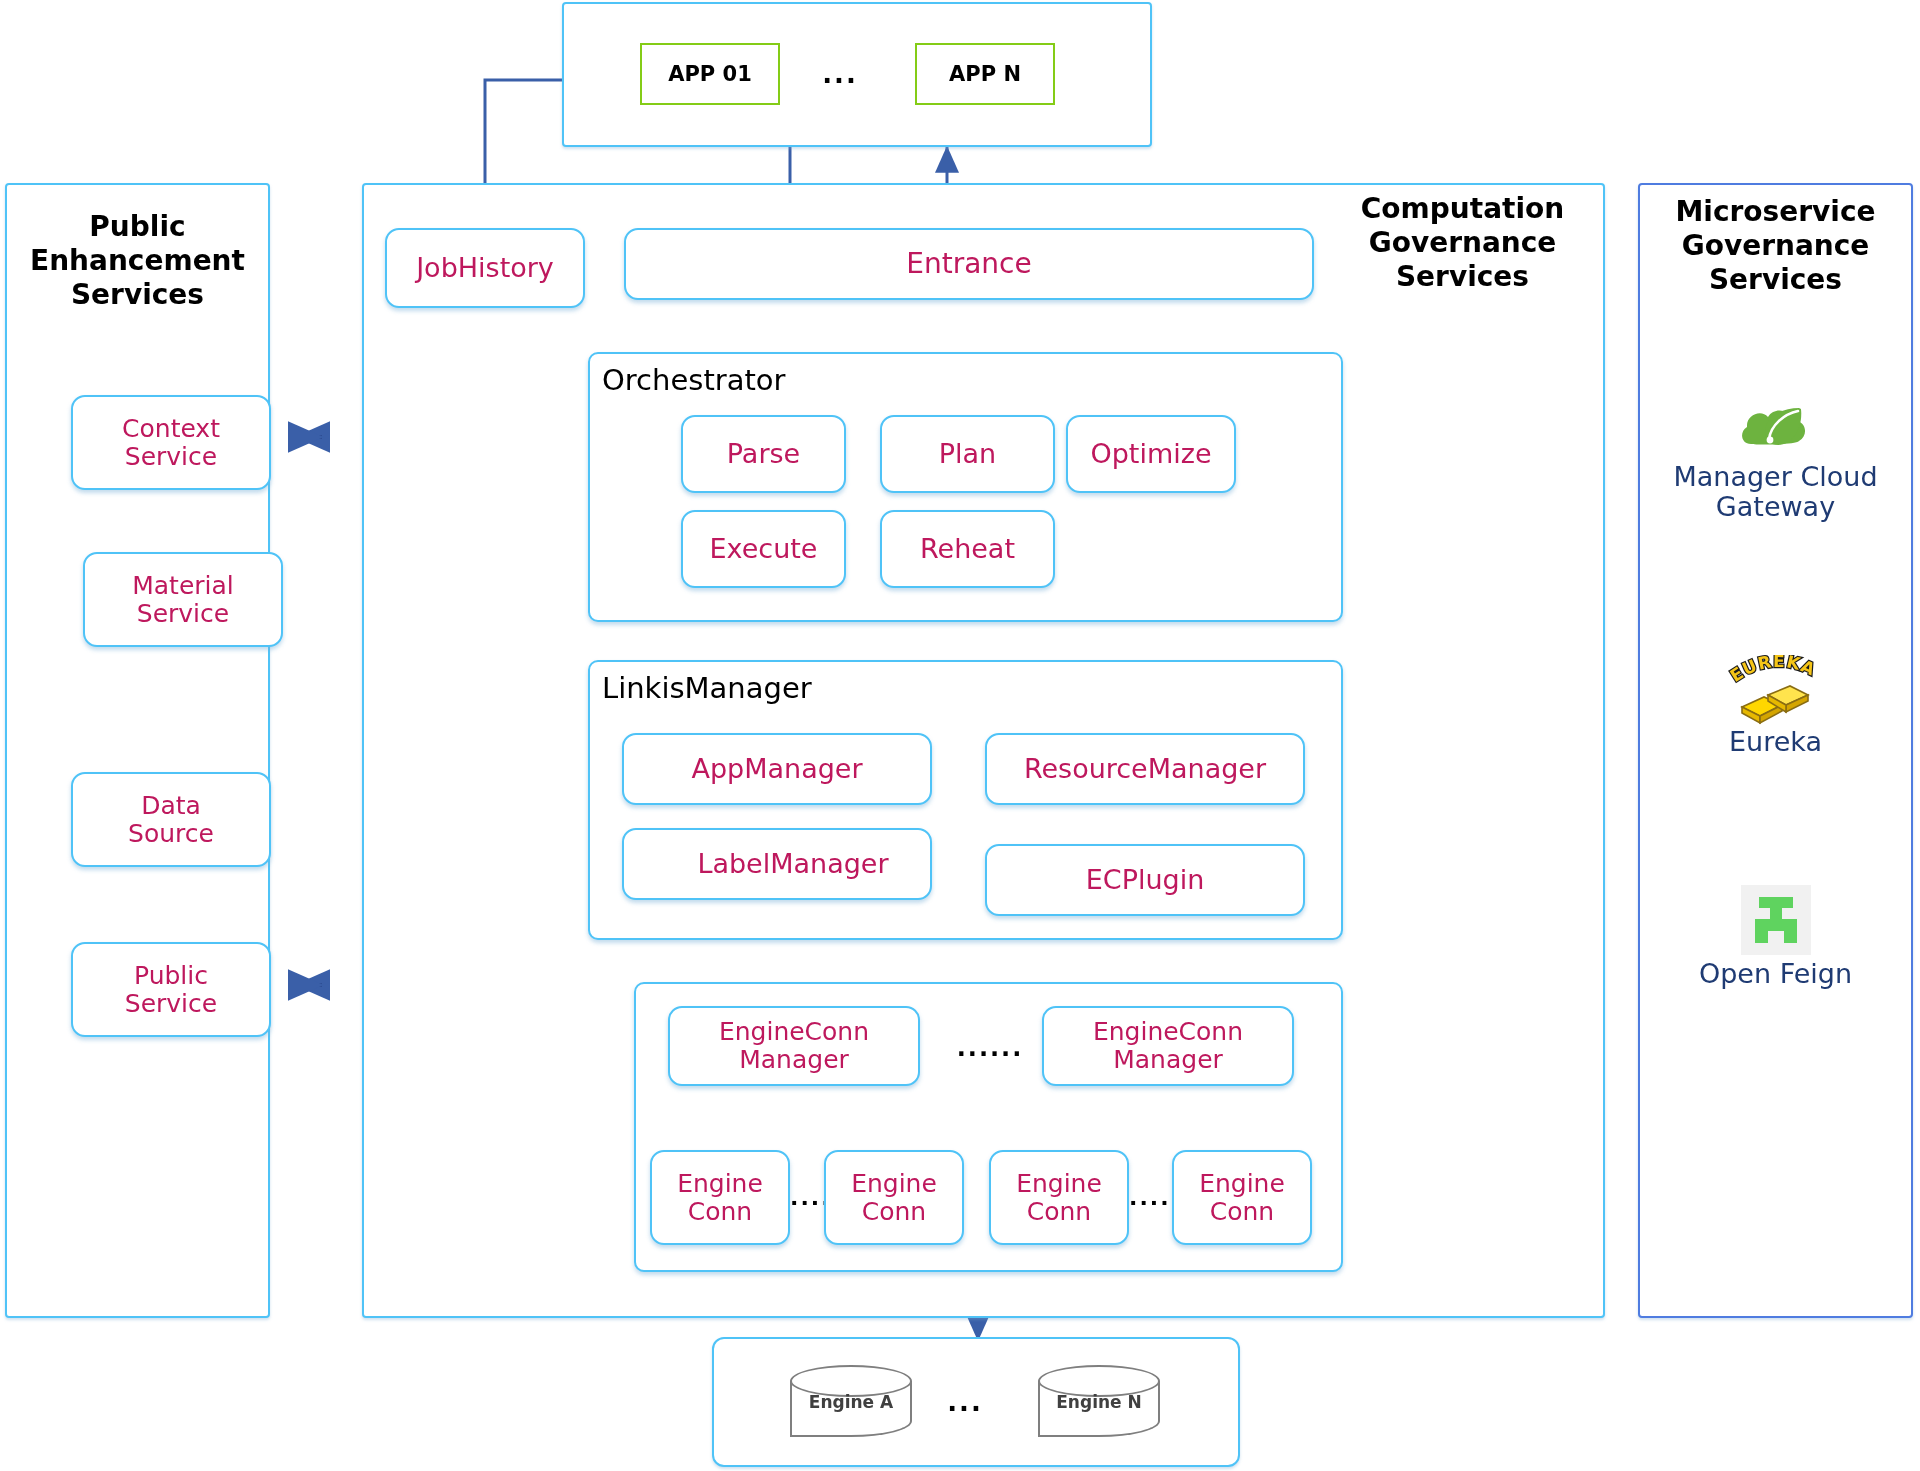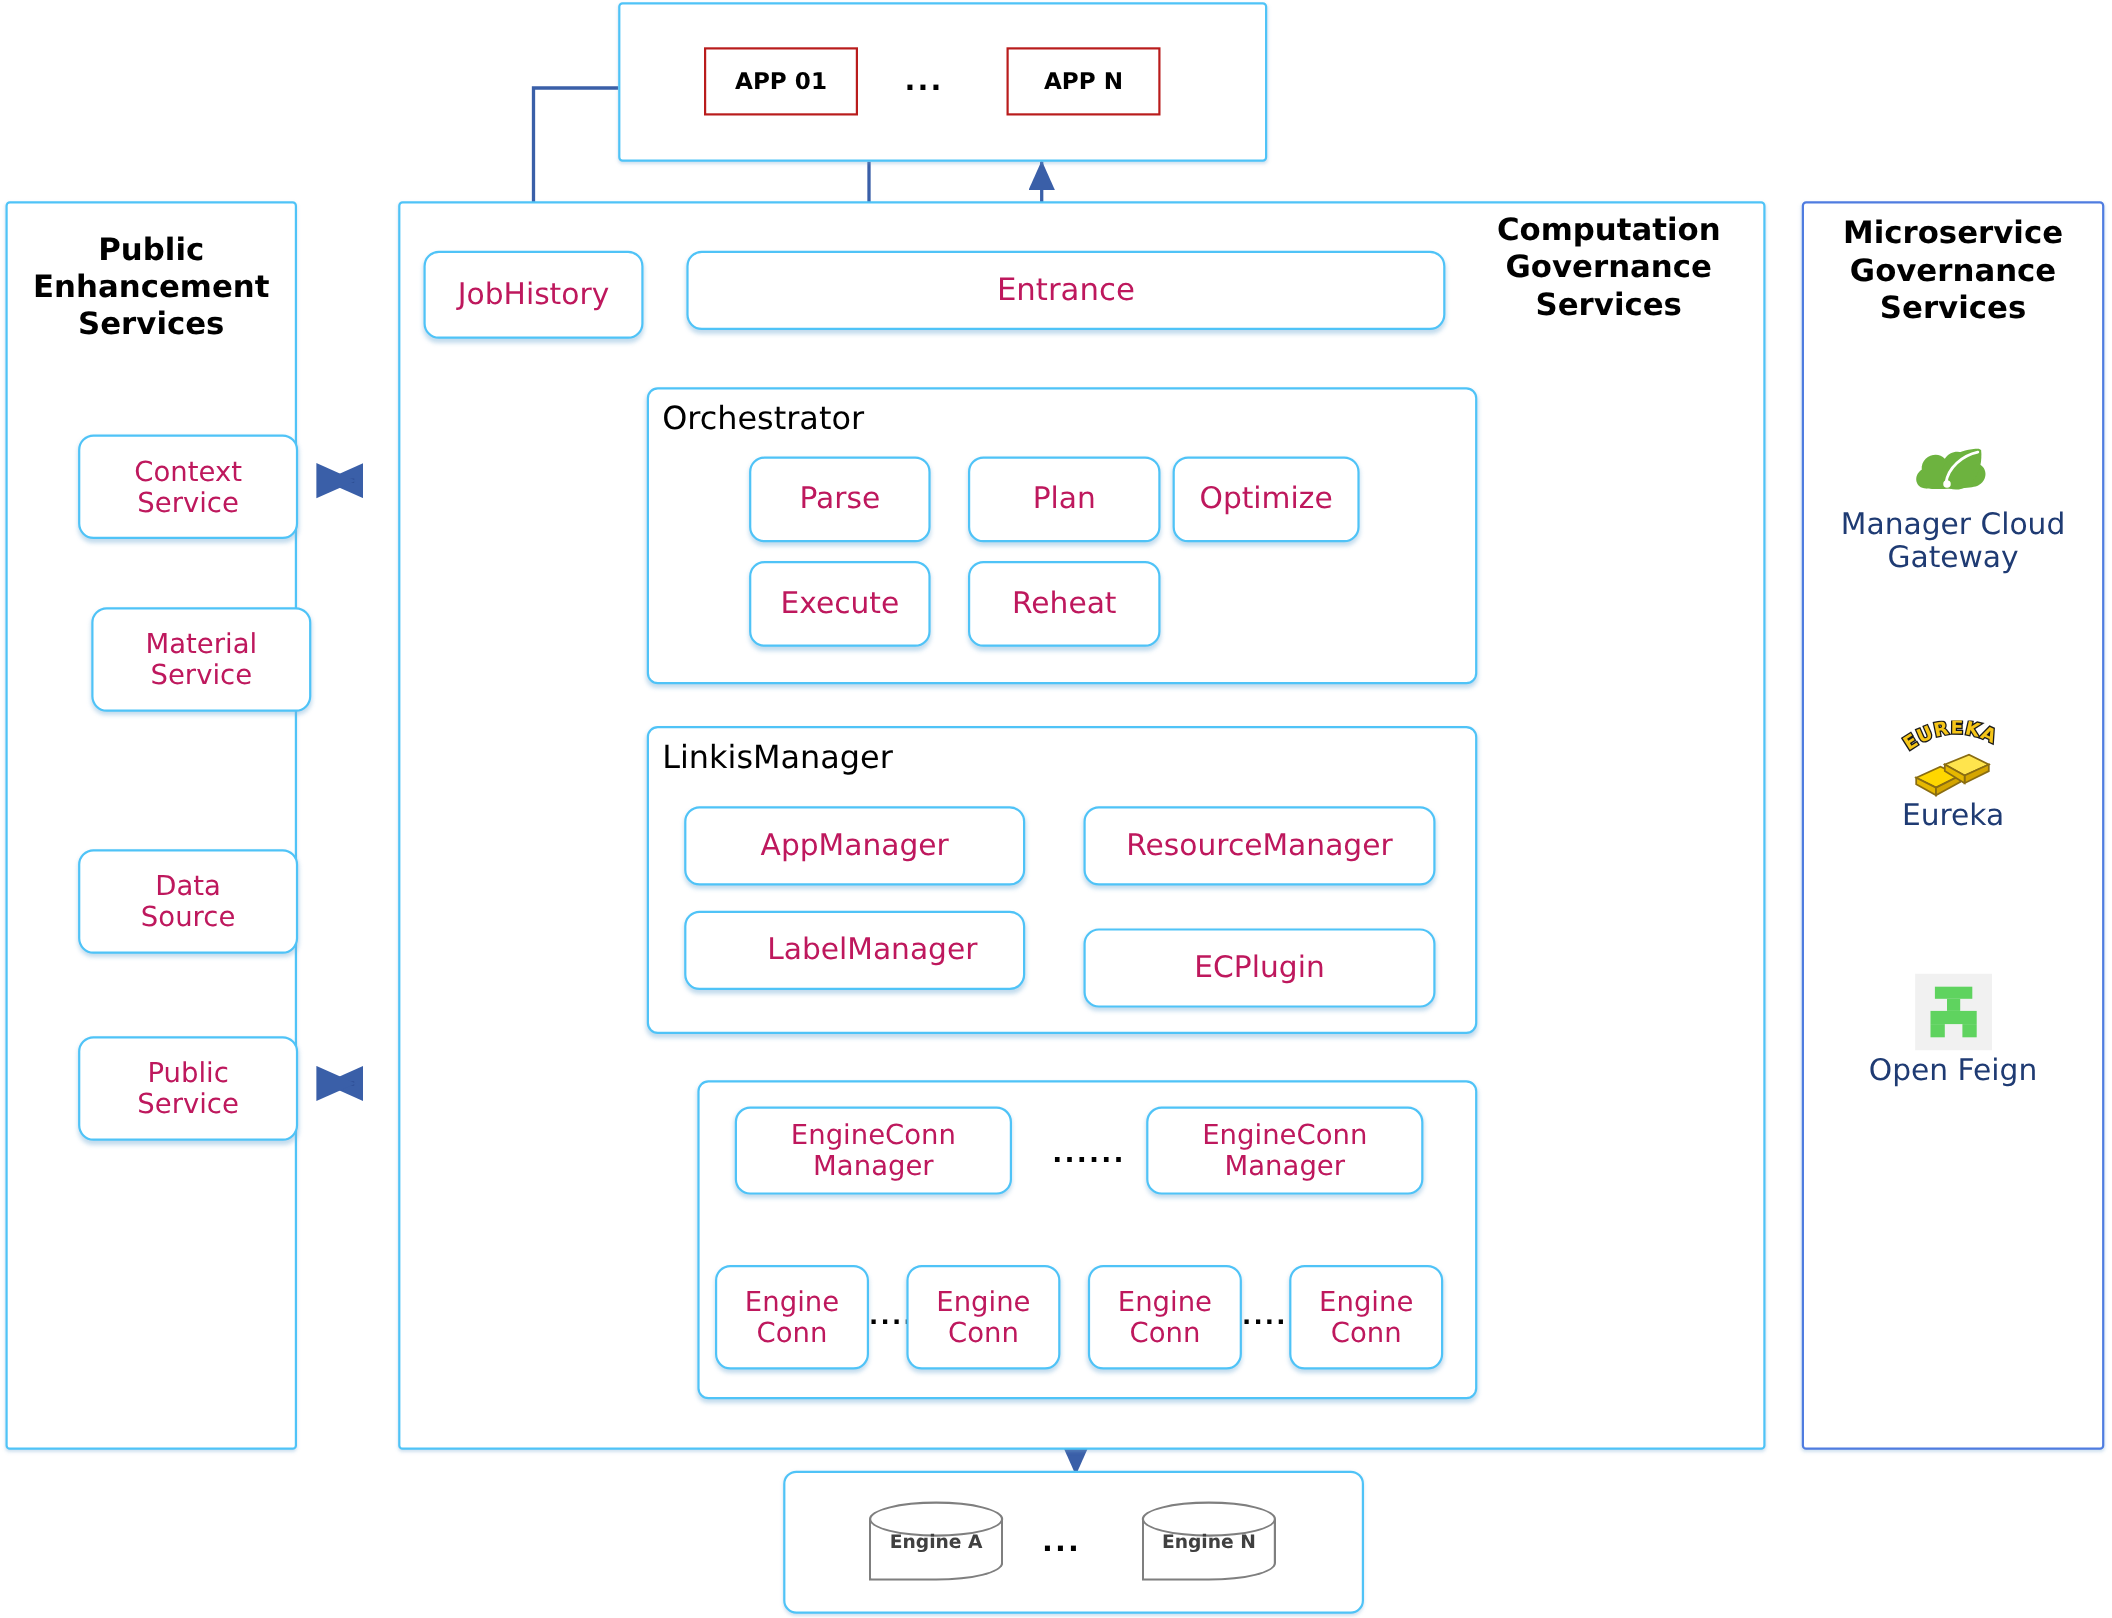--- a/index.html
+++ b/index.html
@@ -23,21 +23,21 @@
     background:#ffffff;
     box-shadow:0 3px 4px rgba(120,175,215,.45);
     box-sizing:border-box;
     display:flex;align-items:center;justify-content:center;
     text-align:center;
     color:#be185d;
     line-height:1.12;
   }
   .sqbox{
     position:absolute;
-    border:2px solid #b91c1c;
+    border:2px solid #84cc16;
     border-radius:0;
     background:#ffffff;
     box-sizing:border-box;
     display:flex;align-items:center;justify-content:center;
     text-align:center;color:#000;
   }
   .plabel{
     position:absolute;
     text-align:center;
     color:#000;

